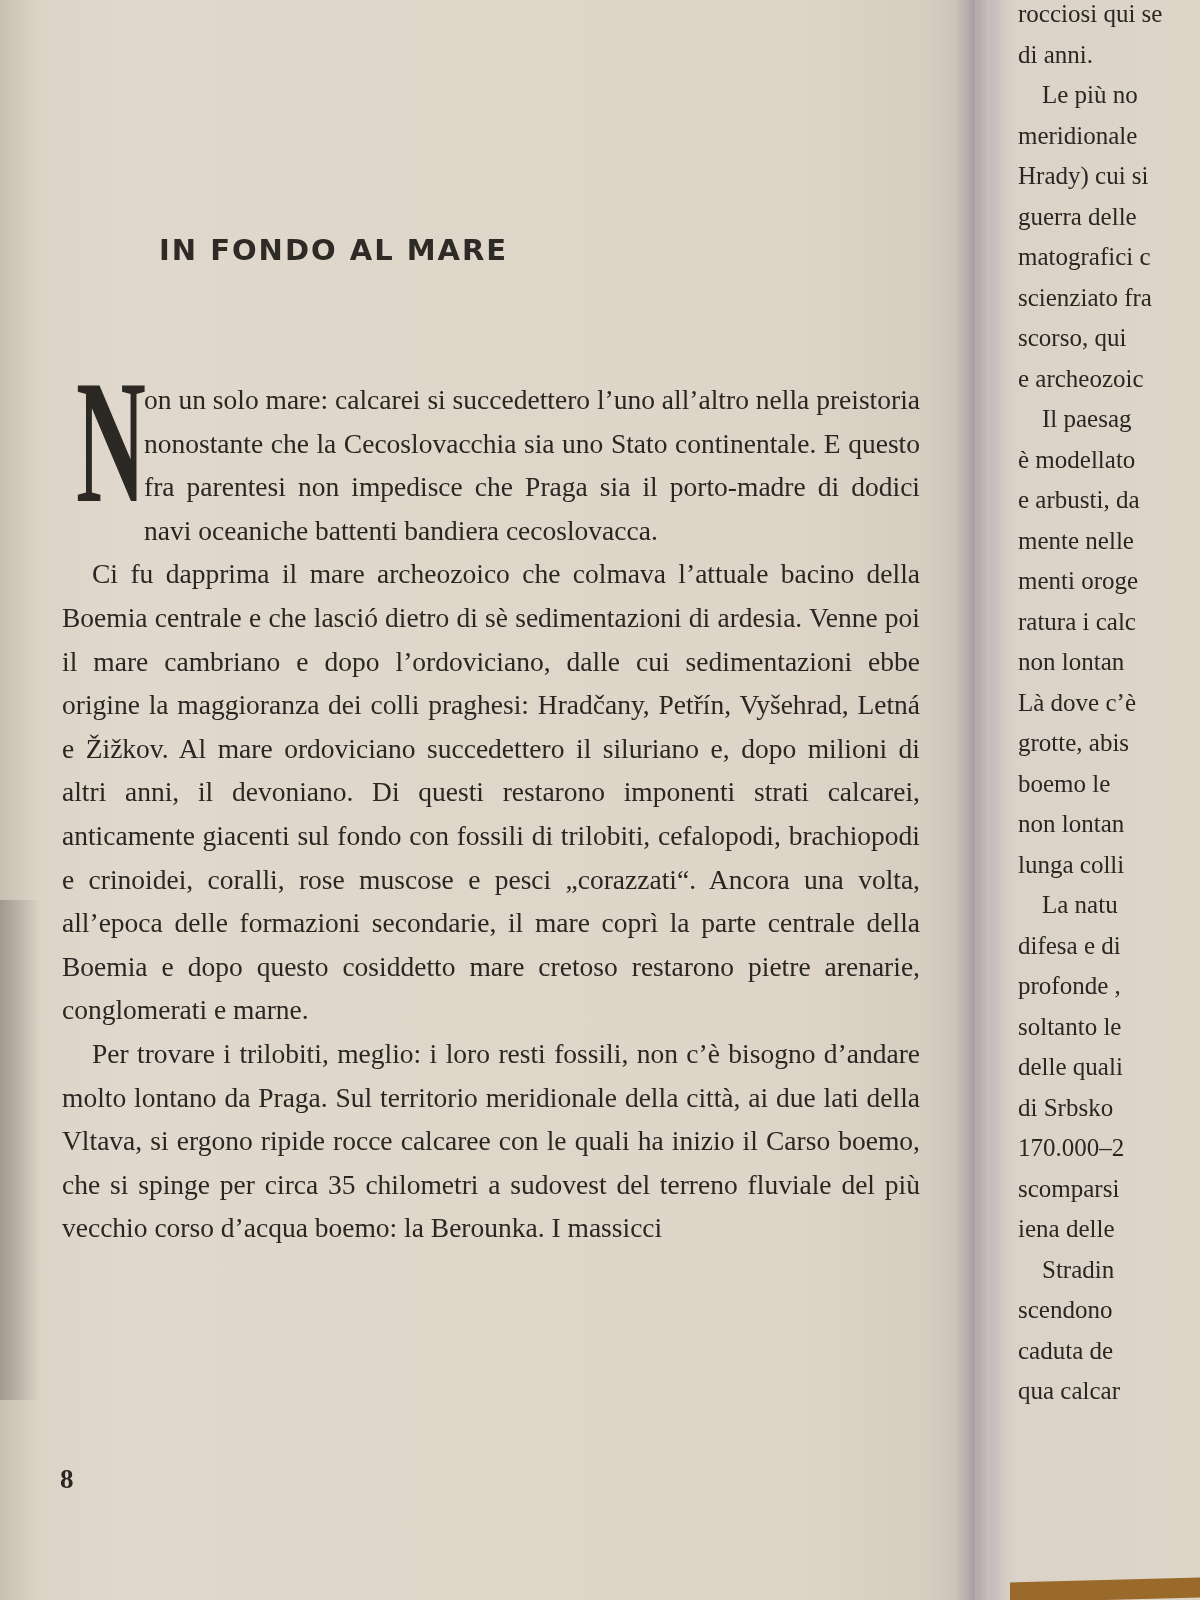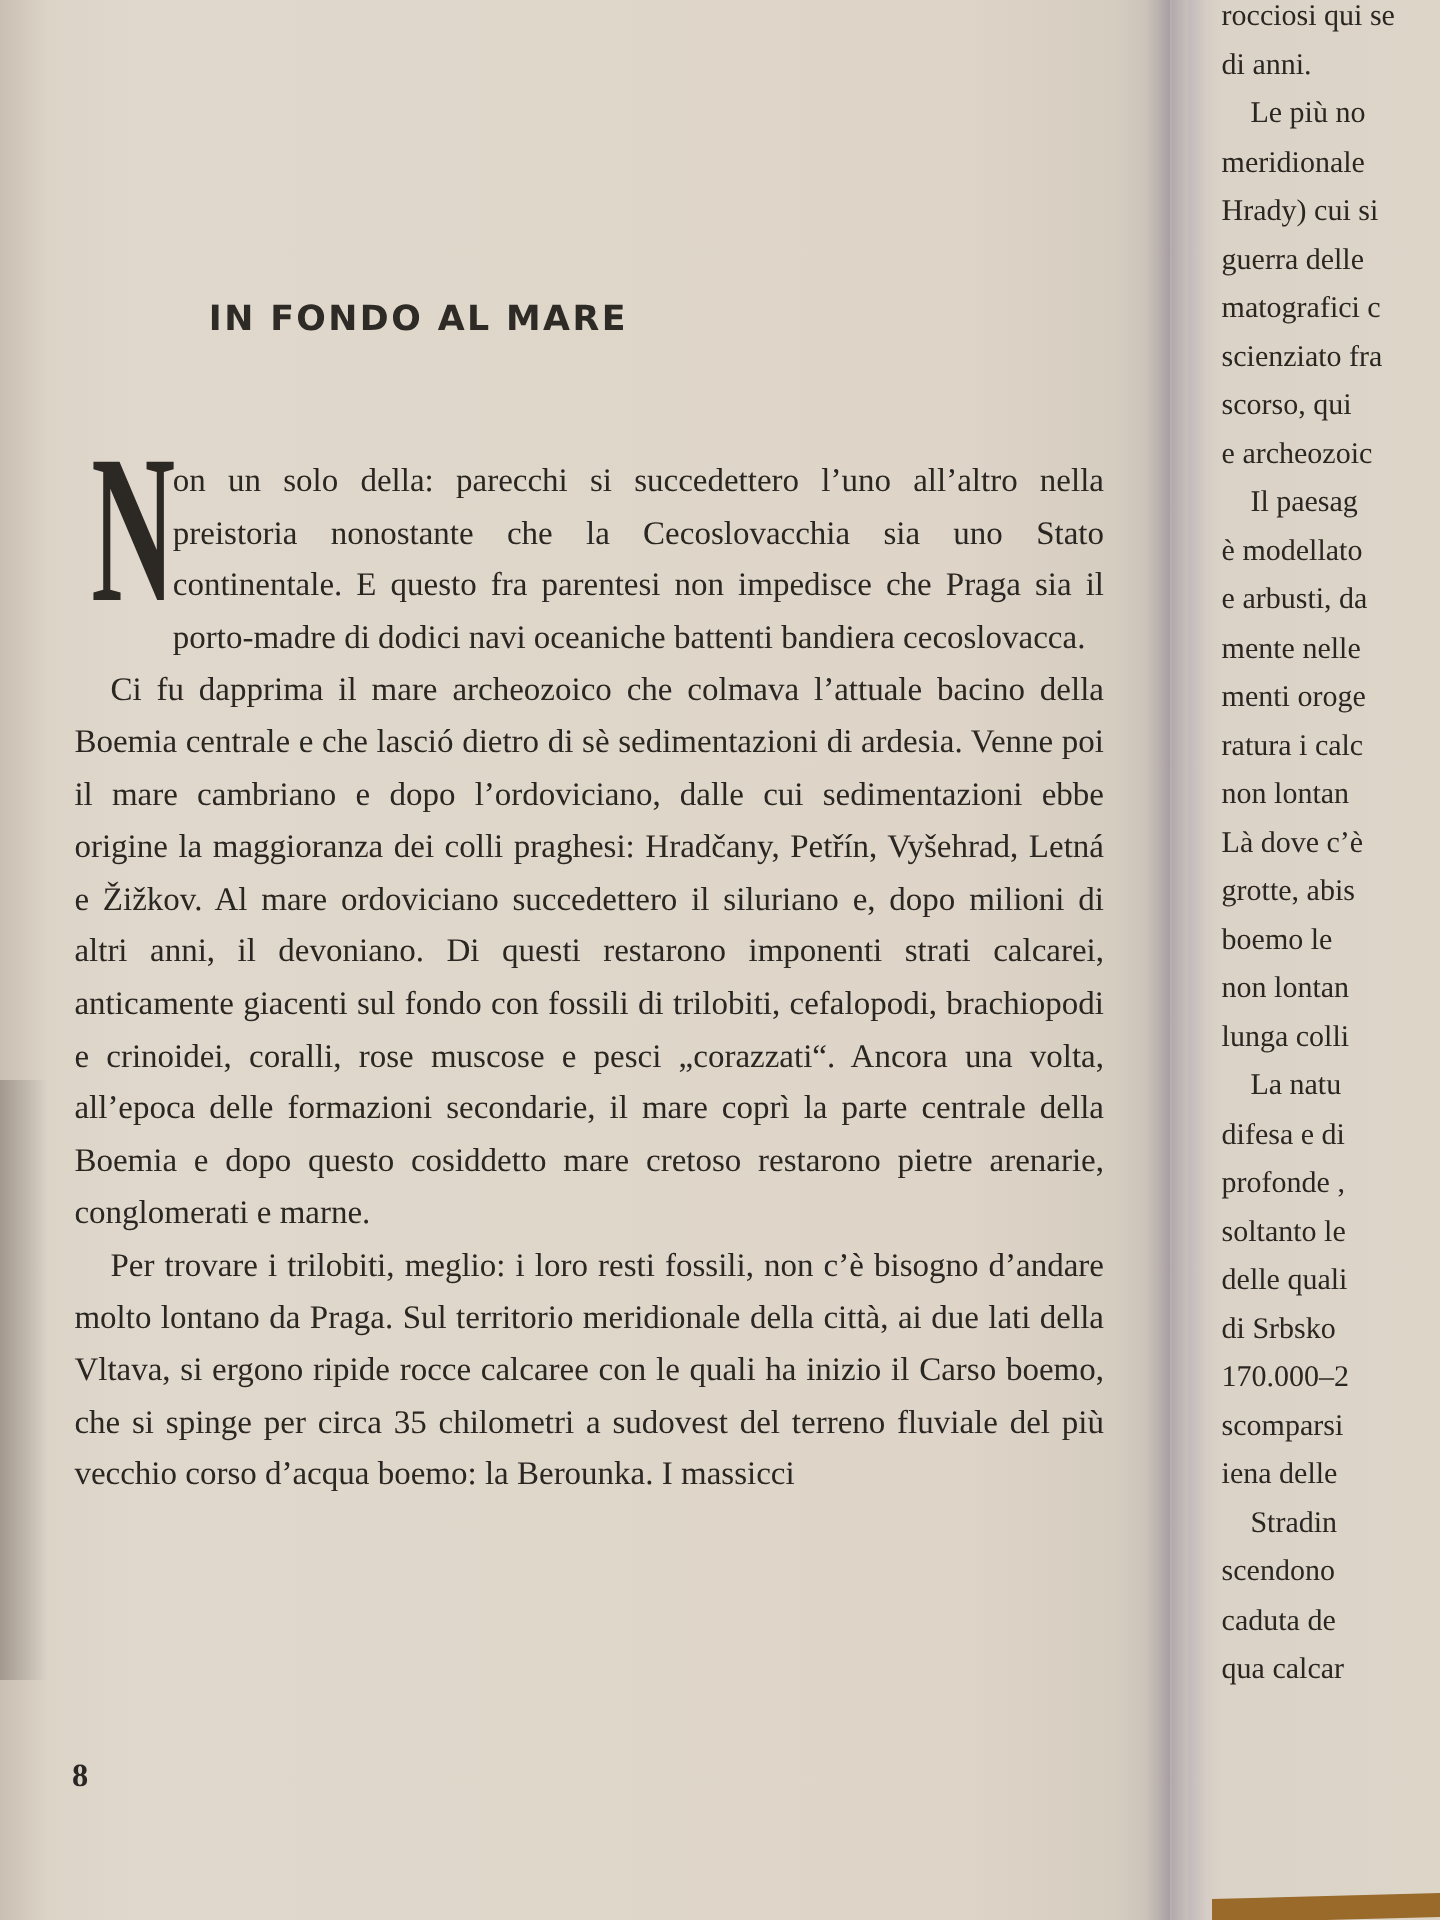--- a/index.html
+++ b/index.html
@@ -27,21 +27,21 @@
   }
   .bottom-edge-right {
     position:absolute; left:1010px; top:1580px; width:190px; height:20px;
     background:#9a6a2a; transform:skewY(-1.5deg);
   }
 
   .chapter-title {
     position:absolute; left:158px; top:232px;
     font-family:"DejaVu Sans", sans-serif; font-weight:bold;
     font-size:29px; letter-spacing:2px; color:#2e2a26;
-    margin:16px;
+    margin:1px;
   }
   .body-text {
     position:absolute; left:62px; top:378px; width:858px;
     font-family:"Liberation Serif", serif;
     font-size:27.5px; line-height:43.6px; color:#2a2622;
     text-align:justify;
   }
   .body-text p { margin:0; }
   .body-text p.indent { text-indent:30px; }
   .dropcap {
@@ -72,21 +72,21 @@
 <div class="left-page">
   <div class="left-shadow"></div>
 
   <h1 class="chapter-title">IN FONDO AL MARE</h1>
 
   <div class="body-text">
     <p>
       <span class="dropcap-box">
         <span class="dropcap">N</span>
       </span>
-      <span>on un solo della: parecchi si succedettero l’uno all’altro nella preistoria nonostante che la Cecoslovacchia sia uno Stato continentale. E questo fra parentesi non impedisce che Praga sia il porto-madre di dodici navi oceaniche battenti bandiera cecoslovacca.</span>
+      <span>on un solo mare: calcarei si succedettero l’uno all’altro nella preistoria nonostante che la Cecoslovacchia sia uno Stato continentale. E questo fra parentesi non impedisce che Praga sia il porto-madre di dodici navi oceaniche battenti bandiera cecoslovacca.</span>
     </p>
     <p class="indent">Ci fu dapprima il mare archeozoico che colmava l’attuale bacino della Boemia centrale e che lasció dietro di sè sedimentazioni di ardesia. Venne poi il mare cambriano e dopo l’ordoviciano, dalle cui sedimentazioni ebbe origine la maggioranza dei colli praghesi: Hradčany, Petřín, Vyšehrad, Letná e Žižkov. Al mare ordoviciano succedettero il siluriano e, dopo milioni di altri anni, il devoniano. Di questi restarono imponenti strati calcarei, anticamente giacenti sul fondo con fossili di trilobiti, cefalopodi, brachiopodi e crinoidei, coralli, rose muscose e pesci „corazzati“. Ancora una volta, all’epoca delle formazioni secondarie, il mare coprì la parte centrale della Boemia e dopo questo cosiddetto mare cretoso restarono pietre arenarie, conglomerati e marne.</p>
     <p class="indent">Per trovare i trilobiti, meglio: i loro resti fossili, non c’è bisogno d’andare molto lontano da Praga. Sul territorio meridionale della città, ai due lati della Vltava, si ergono ripide rocce calcaree con le quali ha inizio il Carso boemo, che si spinge per circa 35 chilometri a sudovest del terreno fluviale del più vecchio corso d’acqua boemo: la Berounka. I massicci</p>
   </div>
 
   <div class="page-number">8</div>
 </div>
 
 <div class="right-page"></div>
 <div class="gutter"></div>

